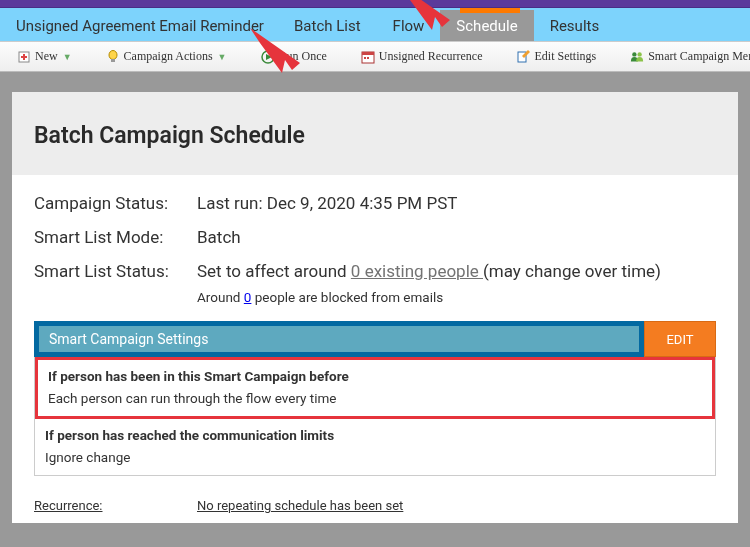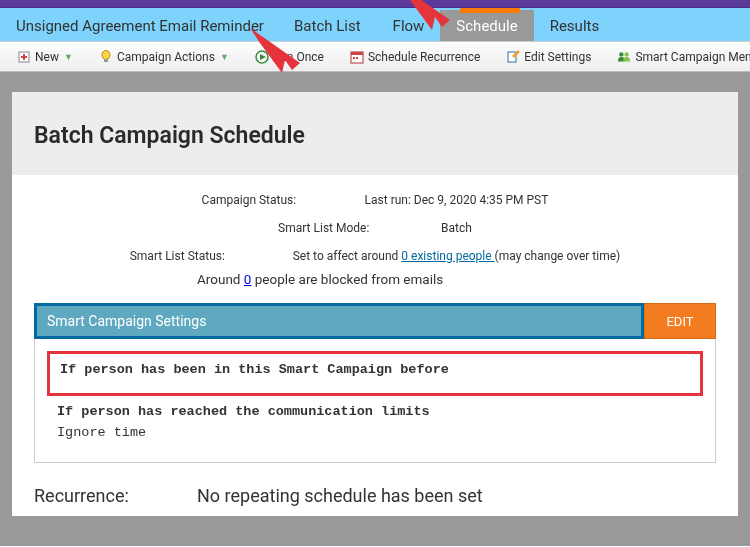--- a/index.html
+++ b/index.html
@@ -3,43 +3,43 @@
 <meta charset="utf-8">
 <style>
 * { box-sizing: border-box; margin: 0; padding: 0; }
 body { font-family: -apple-system, "Segoe UI", Roboto, Arial, sans-serif; font-size: 13px; color: #333; background: #fff; width: 750px; }
 .topbar { height: 8px; background: #5b3a9b; border-bottom: 1px solid #4a2e85; }
 .marker { position: absolute; height: 5px; background: #ff7a00; left: 460px; top: 0; width: 60px; }
 .tabs { display: flex; align-items: flex-end; border-bottom: 1px solid #ccc; background: #7dd3fc; padding-left: 6px; padding-top: 0; height: 34px; position: relative; }
 .crumb { padding: 7px 14px 6px 10px; font-size: 15px; color: #333; }
 .tab { padding: 7px 16px 6px; font-size: 15px; color: #333; cursor: pointer; }
 .tab.active { background: #999; color: #fff; }
-.toolbar { display: flex; align-items: center; gap: 8px; background: linear-gradient(#fdfdfd,#eee); border-bottom: 1px solid #bbb; padding: 2px 8px; height: 30px; }
+.toolbar { display: flex; align-items: center; gap: 16px; background: linear-gradient(#fdfdfd,#eee); border-bottom: 1px solid #bbb; padding: 2px 8px; height: 30px; font-family: Liberation Serif, serif; }
 .tbtn { display: flex; align-items: center; gap: 4px; padding: 3px 8px; font-size: 12px; color: #333; border: 1px solid transparent; border-radius: 2px; cursor: pointer; white-space: nowrap; }
 .ticon { width: 14px; height: 14px; display: inline-flex; align-items: center; justify-content: center; }
 .dd { font-size: 9px; color: #6a6; margin-left: 1px; }
 .content-outer { background: #999; padding: 20px 12px 30px; }
 .page-card { background: #fff; }
 .card-head { background: #ededed; padding: 30px 22px 26px; font-size: 23px; font-weight: 600; color: #2a2a2a; }
 .card-body { padding: 18px 22px 10px; }
-.row { display: flex; margin-bottom: 14px; font-size: 12px; justify-content: center; }
+.row { display: flex; margin-bottom: 14px; font-size: 17px; }
 .klabel { width: 163px; color: #333; flex-shrink: 0; }
 .kval { color: #333; }
-.kval a { color: #0369a1; text-decoration: underline; }
+.kval a { color: #737373; text-decoration: underline; }
 .indent { margin-left: 163px; margin-top: -6px; margin-bottom: 16px; font-size: 13.5px; }
 .settings { margin-top: 4px; }
 .settings-head { display: flex; align-items: stretch; height: 36px; }
-.settings-title { background: #5ea9bf; color: #fff; font-size: 14px; flex-grow: 1; display: flex; align-items: center; padding-left: 10px; border: 3px solid #0369a1; }
+.settings-title { background: #5ea9bf; color: #fff; font-size: 14px; flex-grow: 1; display: flex; align-items: center; padding-left: 10px; border: 5px solid #0369a1; }
 .edit-btn { background: #f47c20; color: #fff; width: 72px; display: flex; align-items: center; justify-content: center; font-size: 13px; border: 1px solid #d86a14; cursor: pointer; }
-.settings-body { border: 1px solid #ccc; border-top: 0; padding: 12px; background: #fff; font-family: Liberation Mono, monospace; }
+.settings-body { border: 1px solid #ccc; border-top: 0; padding: 0; background: #fff; }
 .sblock { padding: 8px 10px 10px; }
 .sblock .sh { font-weight: 700; font-size: 13.5px; margin-bottom: 6px; }
 .sblock .sv { font-size: 13.5px; }
 .highlight { border: 3px solid #e6343c; }
-.recurrence { margin-top: 22px; display: flex; font-size: 18px; }
+.recurrence { margin-top: 22px; display: flex; font-size: 13px; text-decoration: underline; }
 .arrow { position: absolute; pointer-events: none; z-index: 10; }
 .arrow svg { display: block; }
 </style>
 </head>
 <body>
 
 <div class="topbar"></div>
 
 <div class="tabs">
   <div class="marker"></div>
@@ -83,21 +83,21 @@
   </div>
   <div class="tbtn">
     <span class="ticon">
       <svg width="14" height="14" viewBox="0 0 14 14">
           <rect x="1" y="2" width="12" height="11" fill="#fff" stroke="#a33"></rect>
           <rect x="1" y="2" width="12" height="3" fill="#c44"></rect>
           <rect x="3" y="7" width="2" height="2" fill="#c44"></rect>
           <rect x="6" y="7" width="2" height="2" fill="#c44"></rect>
         </svg>
     </span>
-    <span>Schedule Recurrence</span>
+    <span>Unsigned Recurrence</span>
   </div>
   <div class="tbtn">
     <span class="ticon">
       <svg width="14" height="14" viewBox="0 0 14 14">
           <rect x="2" y="2" width="8" height="10" fill="#fff" stroke="#3070b0"></rect>
           <path d="M6 6 L12 0 L14 2 L8 8 Z" fill="#f0a030"></path>
         </svg>
     </span>
     <span>Edit Settings</span>
   </div>
@@ -152,24 +152,25 @@
       </div>
 
       <div class="settings">
         <div class="settings-head">
           <div class="settings-title">Smart Campaign Settings</div>
           <div class="edit-btn">EDIT</div>
         </div>
         <div class="settings-body">
           <div class="sblock highlight">
             <div class="sh">If person has been in this Smart Campaign before</div>
+            <div class="sv">Each person can run through the flow every time</div>
           </div>
           <div class="sblock">
             <div class="sh">If person has reached the communication limits</div>
-            <div class="sv">Ignore time</div>
+            <div class="sv">Ignore change</div>
           </div>
         </div>
       </div>
 
       <div class="recurrence">
         <div class="klabel">Recurrence:</div>
         <div class="kval">No repeating schedule has been set</div>
       </div>
 
     </div>

